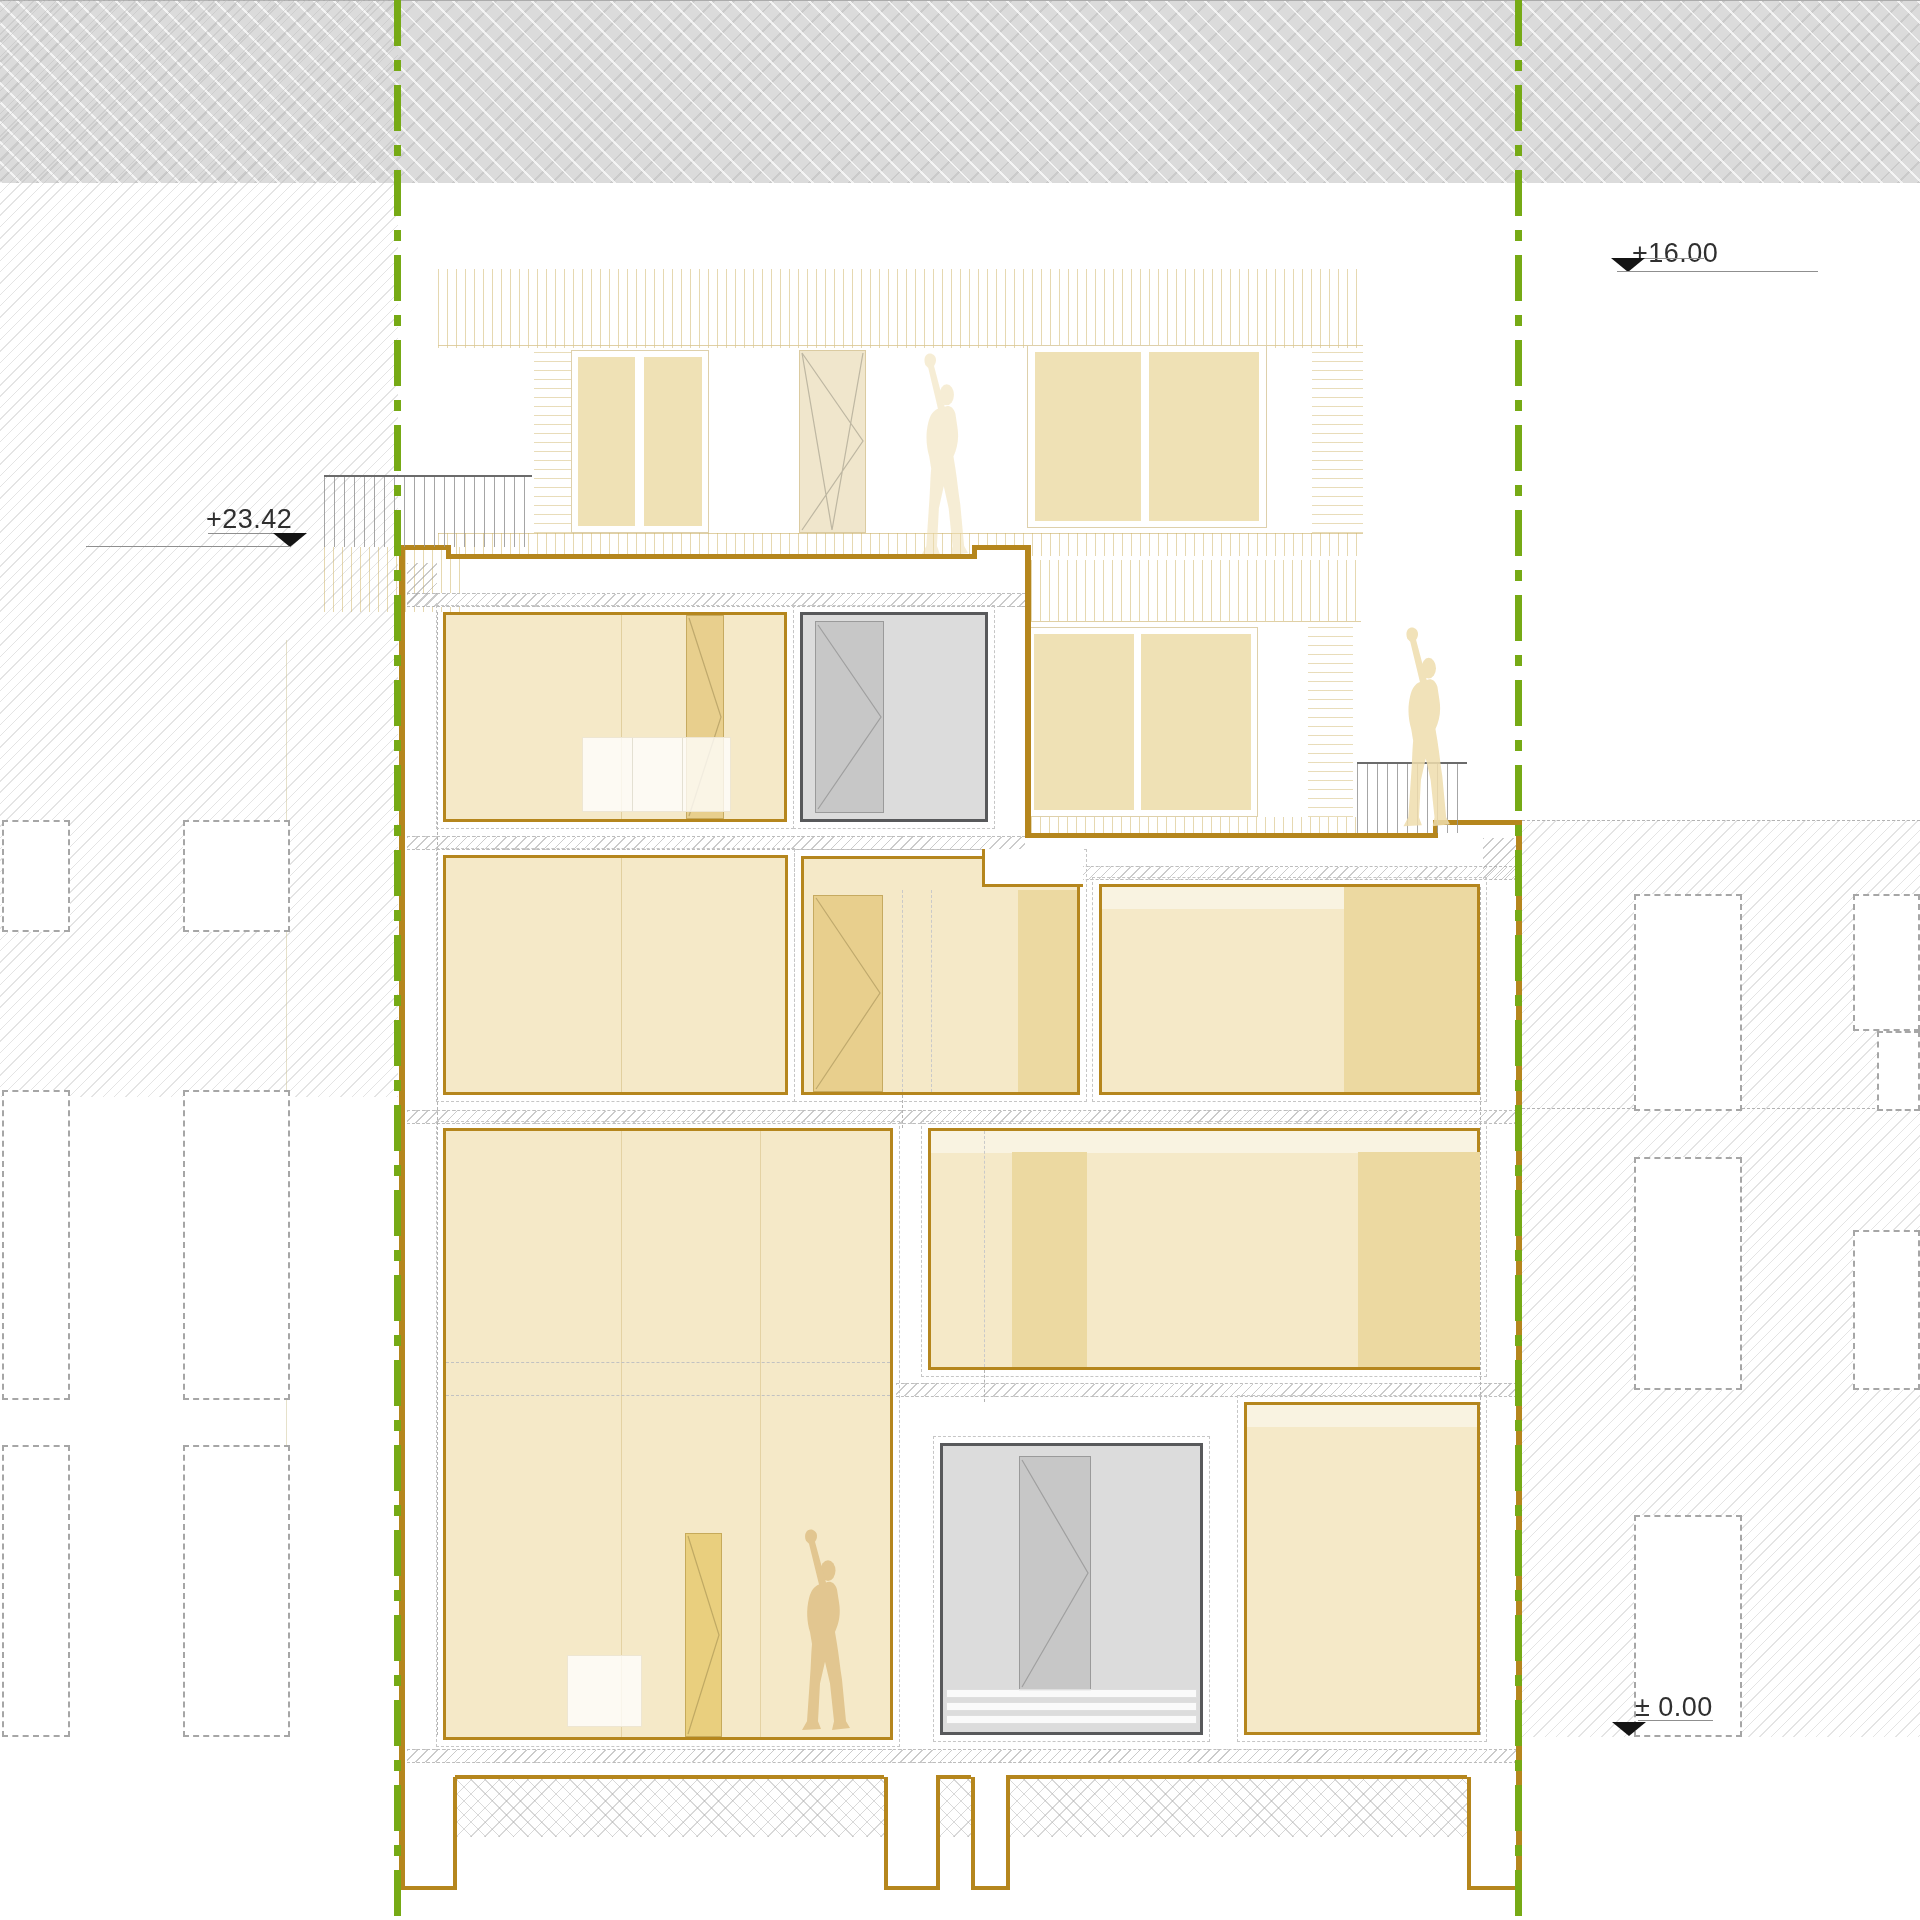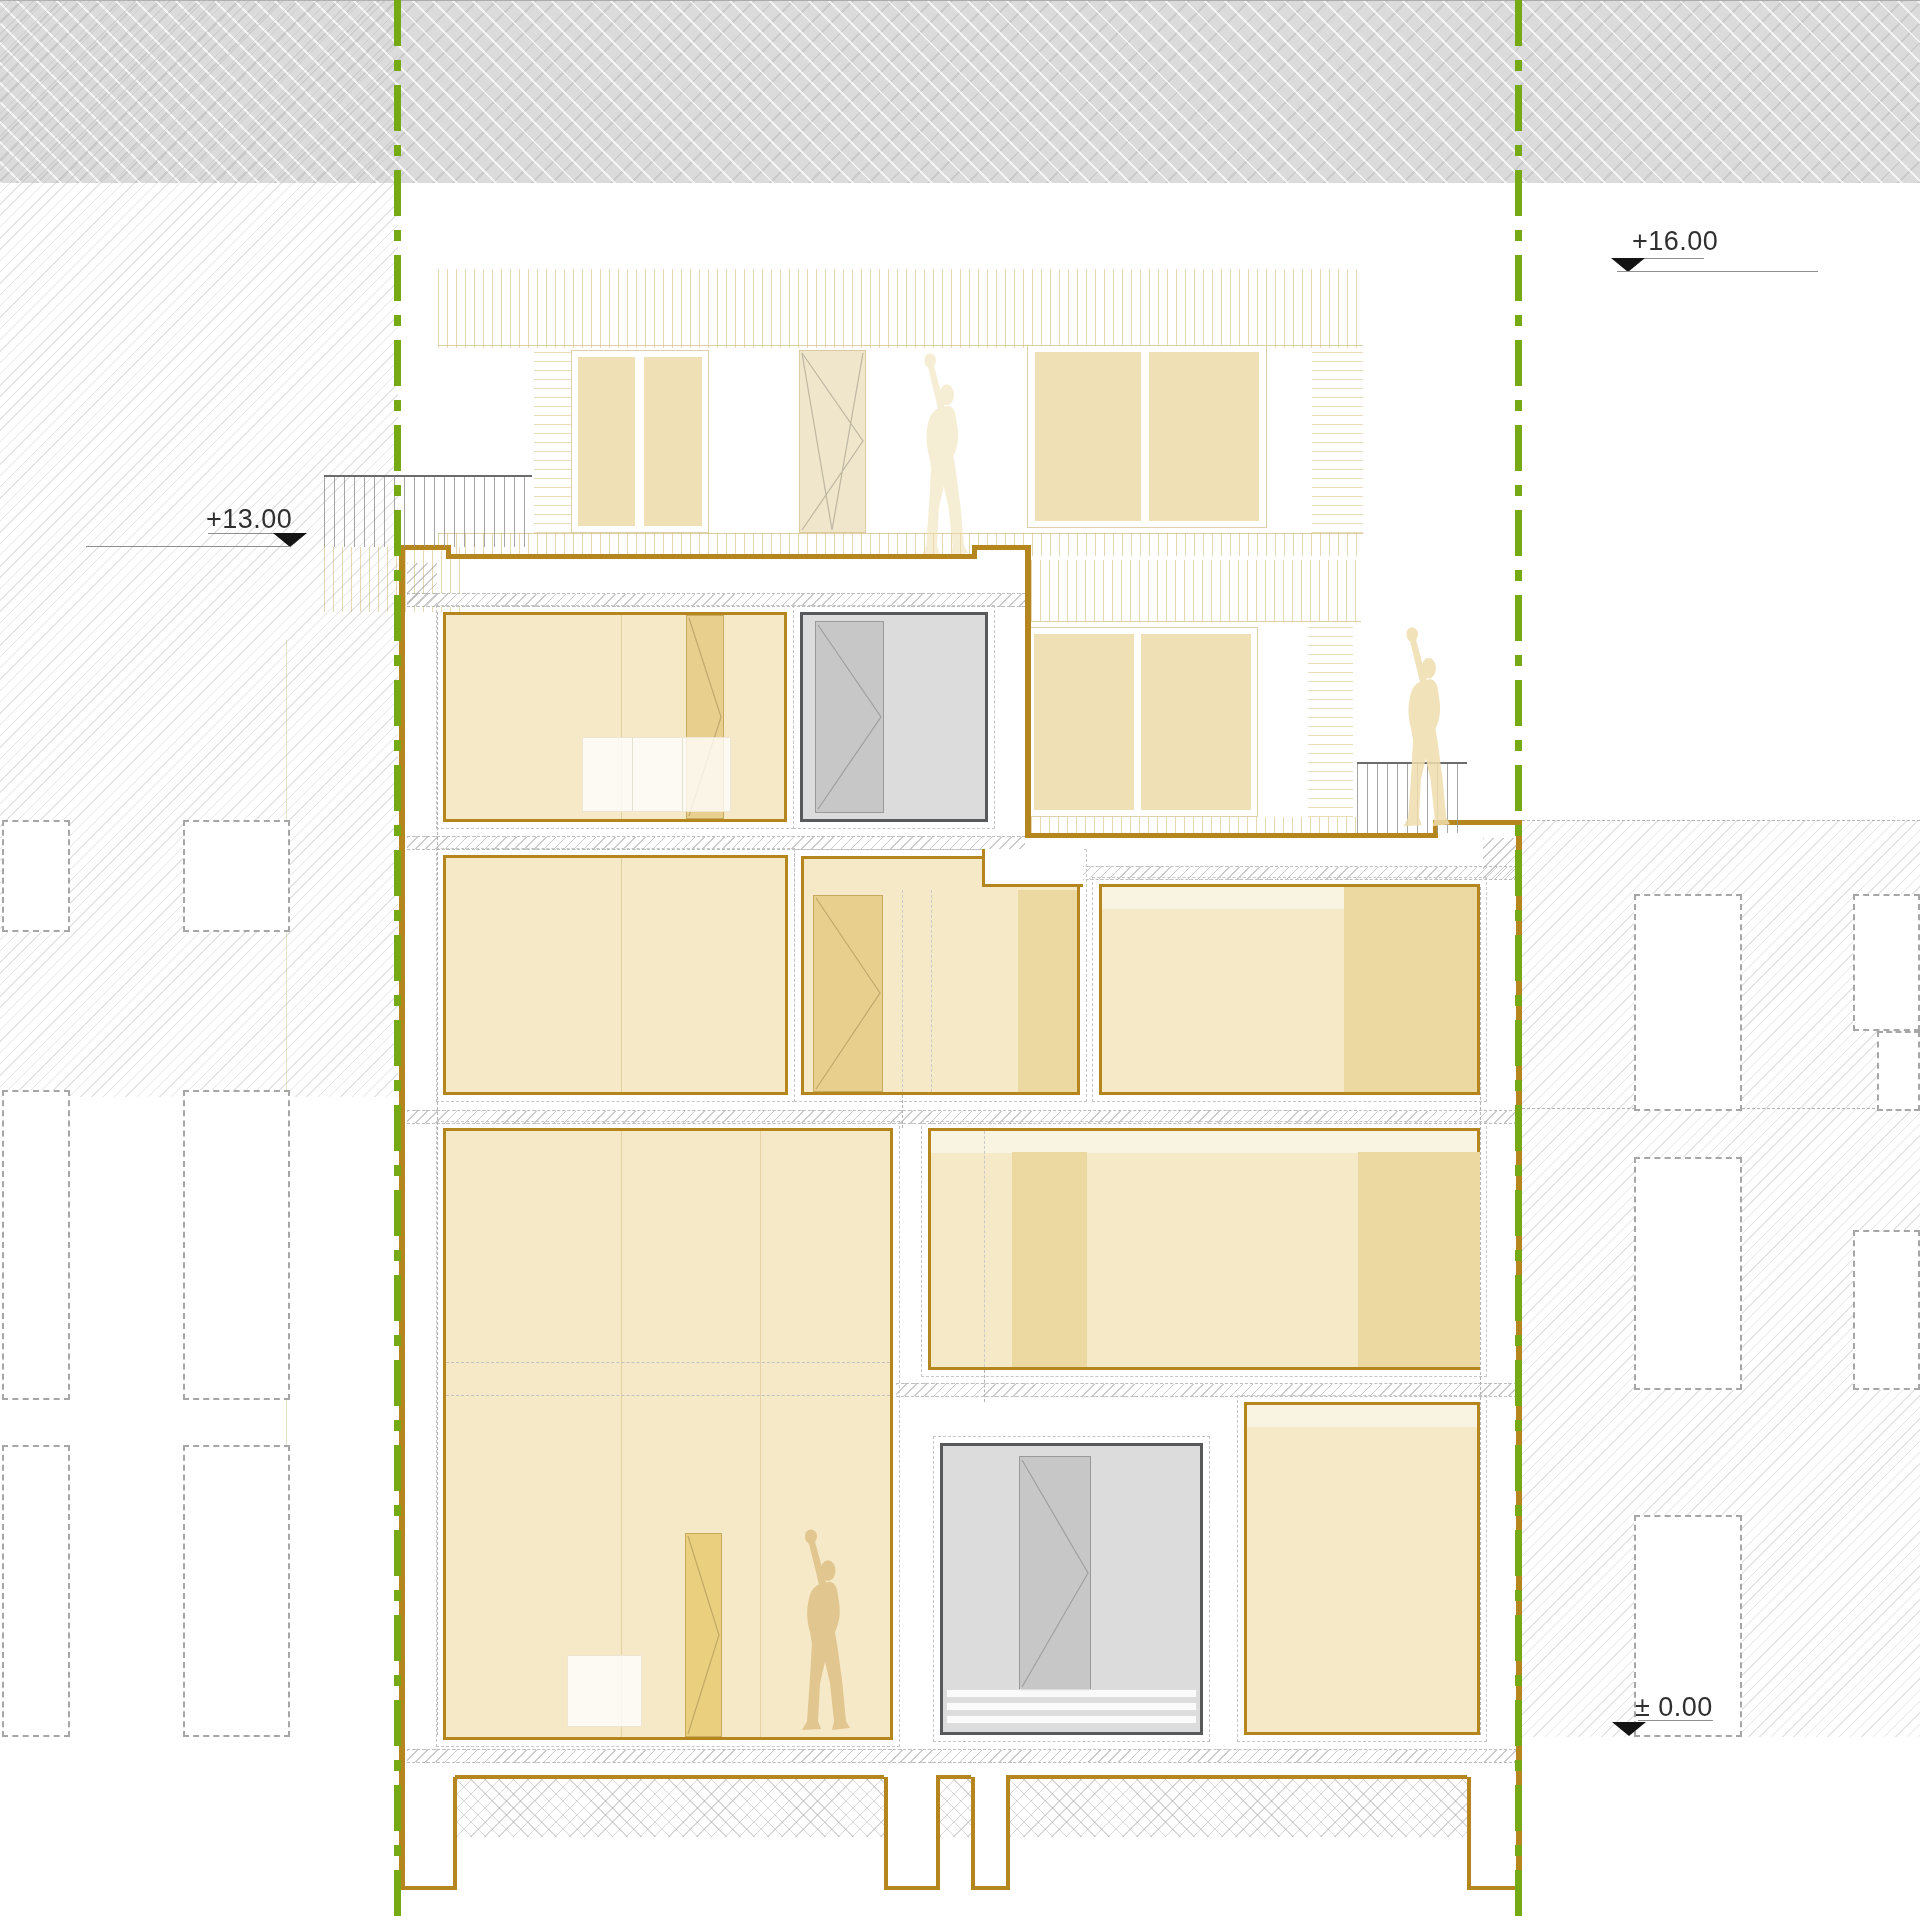--- a/index.html
+++ b/index.html
@@ -240,27 +240,27 @@
   <div class="abs rail" style="left:1357px;top:762px;width:110px;height:71px"></div>
   <svg class="abs" style="left:1384px;top:625px;opacity:.85" width="68" height="208" viewBox="0 0 70 212" preserveAspectRatio="none">
     <ellipse cx="46" cy="44" rx="7.5" ry="10.5" fill="var(--figure,#efddad)"></ellipse>
     <path d="M24 14 C21 6 26 1 31 3 C36 5 36 11 33 15 L44 56 C48 54 53 56 55 63 L57 76 C59 88 57 97 53 106 L55 118 C57 130 58 142 60 154 L64 196 L68 203 L50 205 L52 196 L48 158 L43 136 L38 158 L36 196 L39 204 L20 205 L25 196 L28 152 C29 140 29 128 30 118 L28 106 C25 96 24 84 27 72 C29 64 32 60 37 58 L27 17 Z" fill="var(--figure,#efddad)"></path>
   </svg>
 
   <div class="abs greenline" style="left:394px;top:0;height:1920px"></div>
   <div class="abs greenline" style="left:1515px;top:0;height:1920px"></div>
 
   <div class="abs">
-    <span class="abs lvl-text" style="left:1632px;top:226px">+16.00</span>
+    <span class="abs lvl-text" style="left:1632px;top:238px">+16.00</span>
     <div class="abs thinline" style="left:1638px;top:258px;width:66px;height:1px"></div>
     <div class="abs tri" style="left:1611px;top:258px"></div>
     <div class="abs thinline" style="left:1617px;top:271px;width:201px;height:1px"></div>
   </div>
   <div class="abs">
-    <span class="abs lvl-text" style="left:206px;top:504px">+13.00</span>
+    <span class="abs lvl-text" style="left:206px;top:504px">+23.42</span>
     <div class="abs thinline" style="left:208px;top:533px;width:95px;height:1px"></div>
     <div class="abs tri" style="left:273px;top:533px"></div>
     <div class="abs thinline" style="left:86px;top:546px;width:204px;height:1px"></div>
   </div>
   <div class="abs">
     <span class="abs lvl-text" style="left:1635px;top:1692px">± 0.00</span>
     <div class="abs thinline" style="left:1638px;top:1720px;width:75px;height:1px"></div>
     <div class="abs tri" style="left:1612px;top:1722px"></div>
   </div>
 

